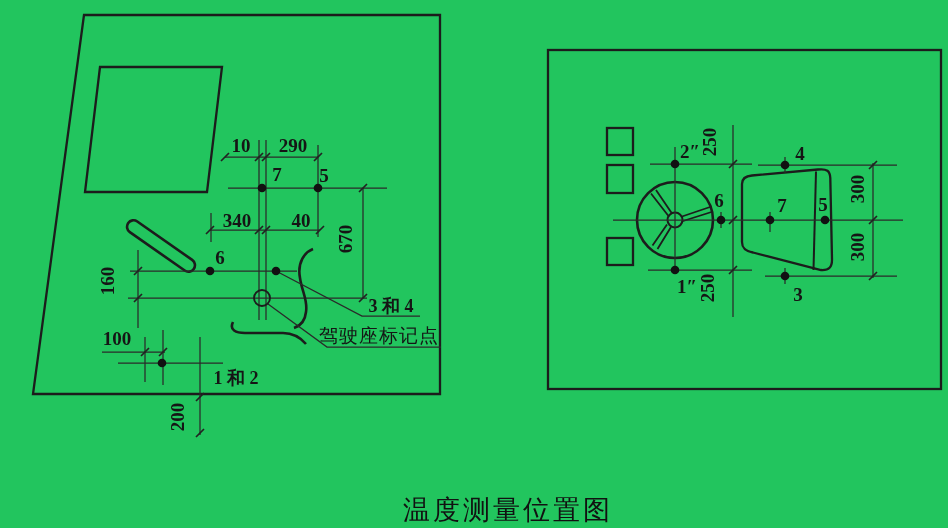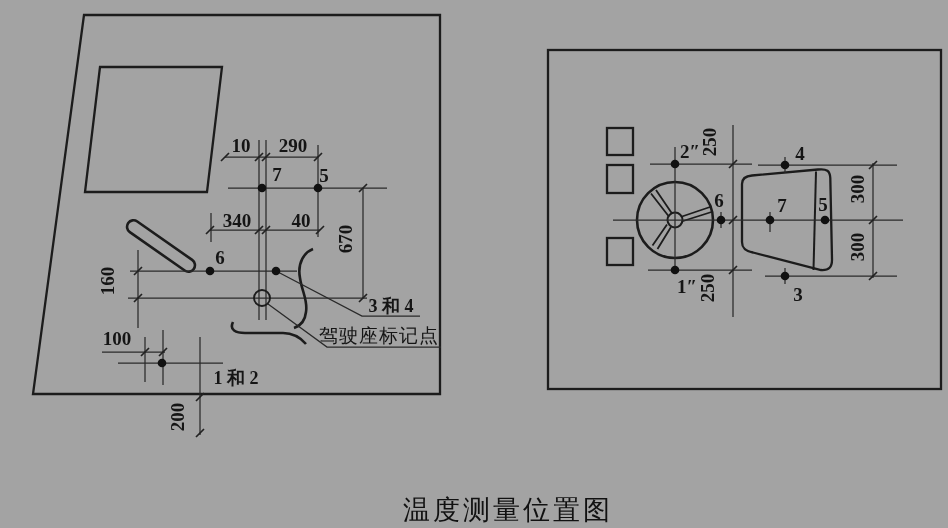--- a/index.html
+++ b/index.html
@@ -1,16 +1,16 @@
 <!DOCTYPE html>
 <html><head>
 <meta charset="utf-8">
 <style>
   html,body{margin:0;padding:0;background:#fff;}
-  .page{position:relative;width:948px;height:528px;background:#a3a3a3;overflow:hidden;
+  .page{position:relative;width:948px;height:528px;background:#22c55e;overflow:hidden;
         font-family:"Liberation Serif","DejaVu Serif",serif;}
   svg{display:block;}
   .outline{fill:none;stroke:#1c1c1c;stroke-width:2.3;}
   .thick{fill:none;stroke:#1c1c1c;stroke-width:2.6;}
   .thin{fill:none;stroke:#2a2a2a;stroke-width:1.25;}
   .tick{fill:none;stroke:#222;stroke-width:1.7;}
   .dot{fill:#111;stroke:none;}
   .dim-label{font:bold 19px "Liberation Serif","DejaVu Serif",serif;fill:#151515;text-anchor:middle;}
   .callout-label{font:bold 18px "Liberation Serif","DejaVu Serif",serif;fill:#151515;text-anchor:middle;}
   .cjk-label{font:19px "Liberation Serif","DejaVu Serif",serif;fill:#151515;text-anchor:middle;letter-spacing:1px;}

